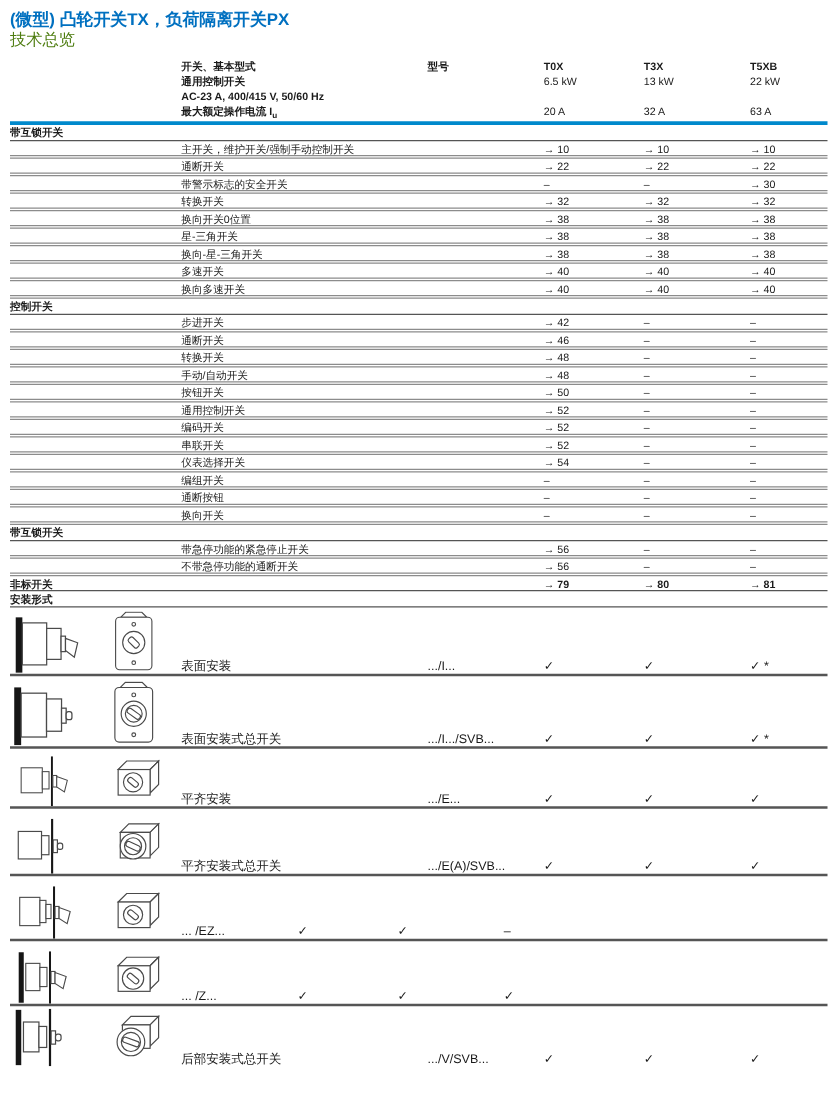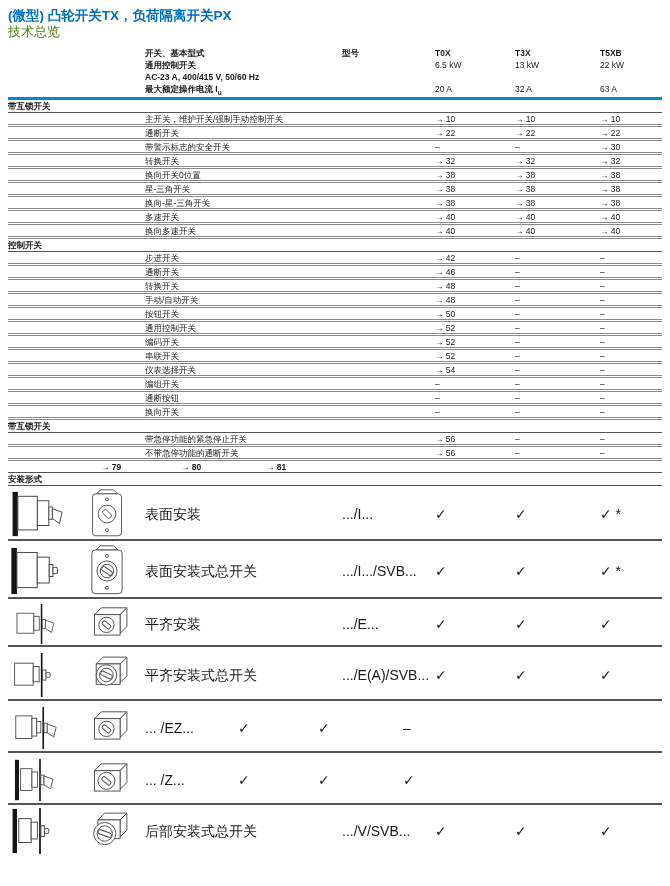--- a/index.html
+++ b/index.html
@@ -29,21 +29,21 @@
 
   
   .sec-hdr{height:11px;padding-top:1px;line-height:11px;font-size:8.5px;font-weight:bold;
            border-bottom:1px solid #555;}
   .trow{display:flex;height:10px;padding-top:1px;line-height:10px;font-size:8.5px;
         border-bottom:3px double #8c8c8c;}
   .nonstd{font-weight:bold;border-bottom:1px solid #555;}
   .nonstd .nlabel{width:334px;flex:0 0 334px;}
 
   
-  .mrow{display:flex;align-items:center;font-size:14px;line-height:10px;
+  .mrow{display:flex;align-items:flex-end;font-size:10px;line-height:10px;
         border-bottom:2px solid #555;}
   .mrow:last-child{border-bottom:none;}
   .m-side{width:78px;flex:0 0 78px;padding-top:3px;}
   .m-3d{width:59px;flex:0 0 59px;padding-top:3px;}
   .m-label{width:197px;flex:0 0 197px;padding-top:3px;}
   .mrow .c-model,.mrow .c-a,.mrow .c-b,.mrow .c-c{padding-top:3px;}
 
   svg{display:block;}
   .ln{fill:#ffffff;stroke:#4a4a4a;stroke-width:1.1;}
   .blk{fill:#161616;stroke:none;}
@@ -289,20 +289,21 @@
           <div class="c-label">不带急停功能的通断开关</div>
           <div class="c-model"></div>
           <div class="c-a">→ 56</div>
           <div class="c-b">–</div>
           <div class="c-c">–</div>
         </div>
       </div>
   </div>
 
   <div class="trow nonstd">
+    <div class="nlabel">非标开关</div>
     <div class="c-model"></div>
     <div class="c-a">→ 79</div>
     <div class="c-b">→ 80</div>
     <div class="c-c">→ 81</div>
   </div>
 
   <div class="sec-hdr">安装形式</div>
 
   <div class="mrow" style="height:53px">
     <div class="m-side">

